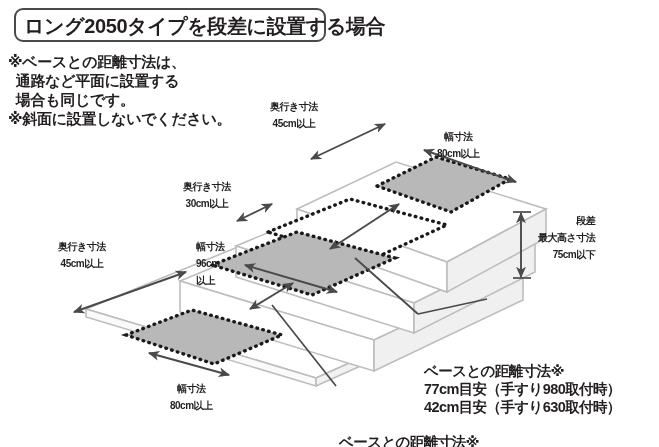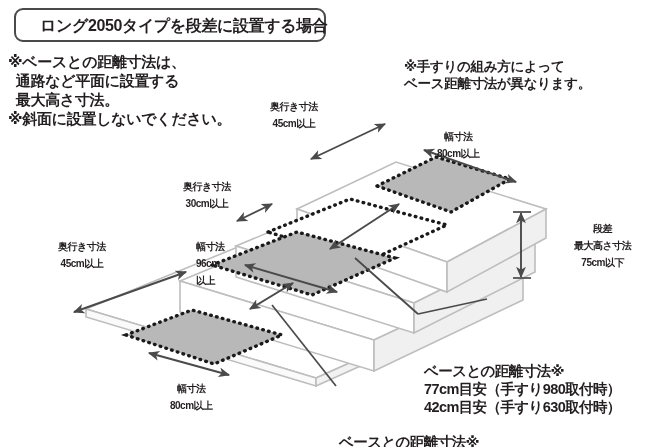--- a/index.html
+++ b/index.html
@@ -29,23 +29,23 @@
     top: 8px;
     width: 312px;
     height: 34px;
     border: 2px solid #4a4a4a;
     border-radius: 9px;
     background: #ffffff;
     box-sizing: border-box;
   }
   .title-pill .title-text {
     position: absolute;
-    left: 24px;
+    left: 8px;
     top: 3px;
-    font-size: 16px;
+    font-size: 20px;
     font-weight: bold;
     letter-spacing: -0.4px;
     line-height: 26px;
     white-space: nowrap;
     color: #231f20;
   }
 
   
   .txt {
     position: absolute;
@@ -73,21 +73,21 @@
   }
 
   #note-left      { left: 8px;   top: 52px; }
   #note-right     { left: 404px; top: 58px; }
 
   #dim-depth-top  { left: 270px; top: 98px;  text-align: center; }
   #dim-width-top  { left: 437px; top: 128px; text-align: center; }
   #dim-depth-mid  { left: 183px; top: 178px; text-align: center; }
   #dim-depth-bot  { left: 58px;  top: 238px; text-align: center; }
   #dim-width-mid  { left: 196px; top: 238px; text-align: left; }
-  #dim-height     { left: 538px; top: 220px; text-align: center; margin-left: 36px; }
+  #dim-height     { left: 538px; top: 212px; text-align: right; }
   #dim-width-bot  { left: 170px; top: 380px; text-align: center; }
 
   #callout-right  { left: 424px; top: 318px; text-align: left; }
   #callout-bottom { left: 339px; top: 389px; text-align: left; }
 
   svg#diagram {
     position: absolute;
     left: 0;
     top: 0;
     width: 659px;
@@ -169,24 +169,22 @@
       <line x1="336" y1="386" x2="272" y2="305"></line>
     </g>
   </svg>
 
   <div class="title-pill">
     <div class="title-text">ロング2050タイプを段差に設置する場合</div>
   </div>
 
   <div class="txt" id="note-left">※ベースとの距離寸法は、
   通路など平面に設置する
-  最大高さ寸法。
+  場合も同じです。
 ※斜面に設置しないでください。</div>
-  <div class="txt small" id="note-right">※手すりの組み方によって
-ベース距離寸法が異なります。</div>
 
   <div class="txt dim" id="dim-depth-top">奥行き寸法
 45cm以上</div>
   <div class="txt dim" id="dim-width-top">幅寸法
 80cm以上</div>
   <div class="txt dim" id="dim-depth-mid">奥行き寸法
 30cm以上</div>
   <div class="txt dim" id="dim-depth-bot">奥行き寸法
 45cm以上</div>
   <div class="txt dim" id="dim-width-mid">幅寸法

